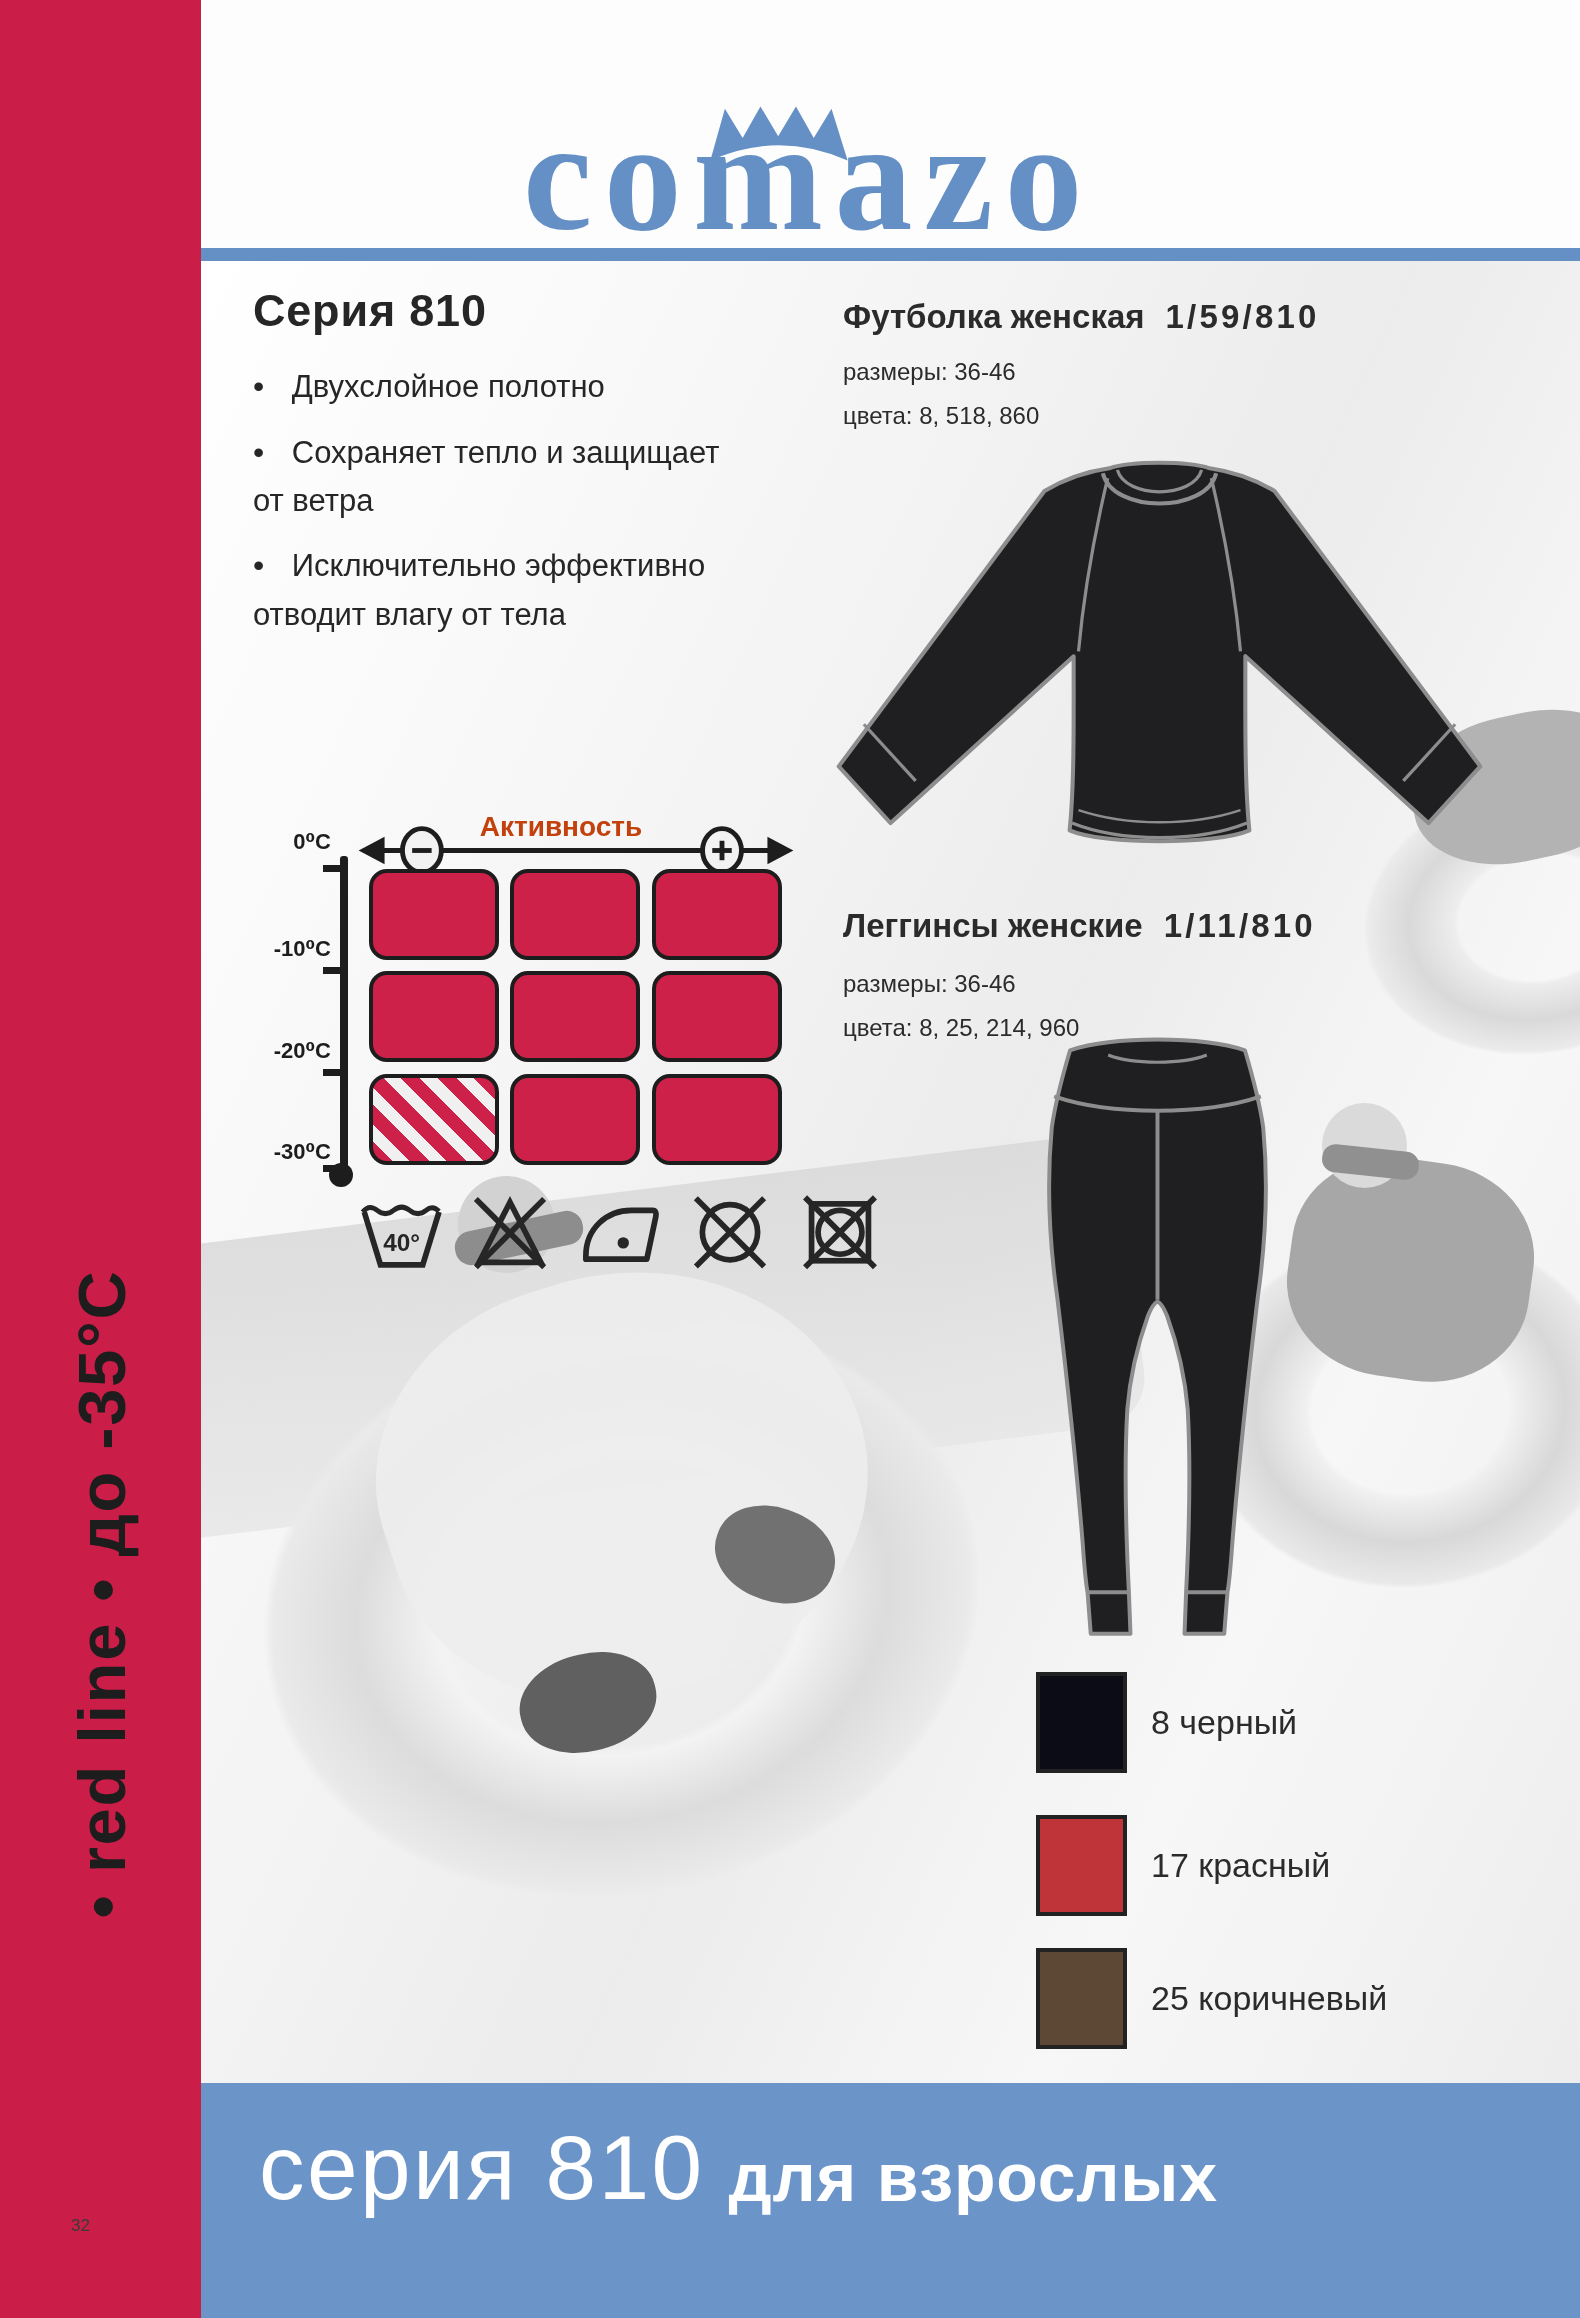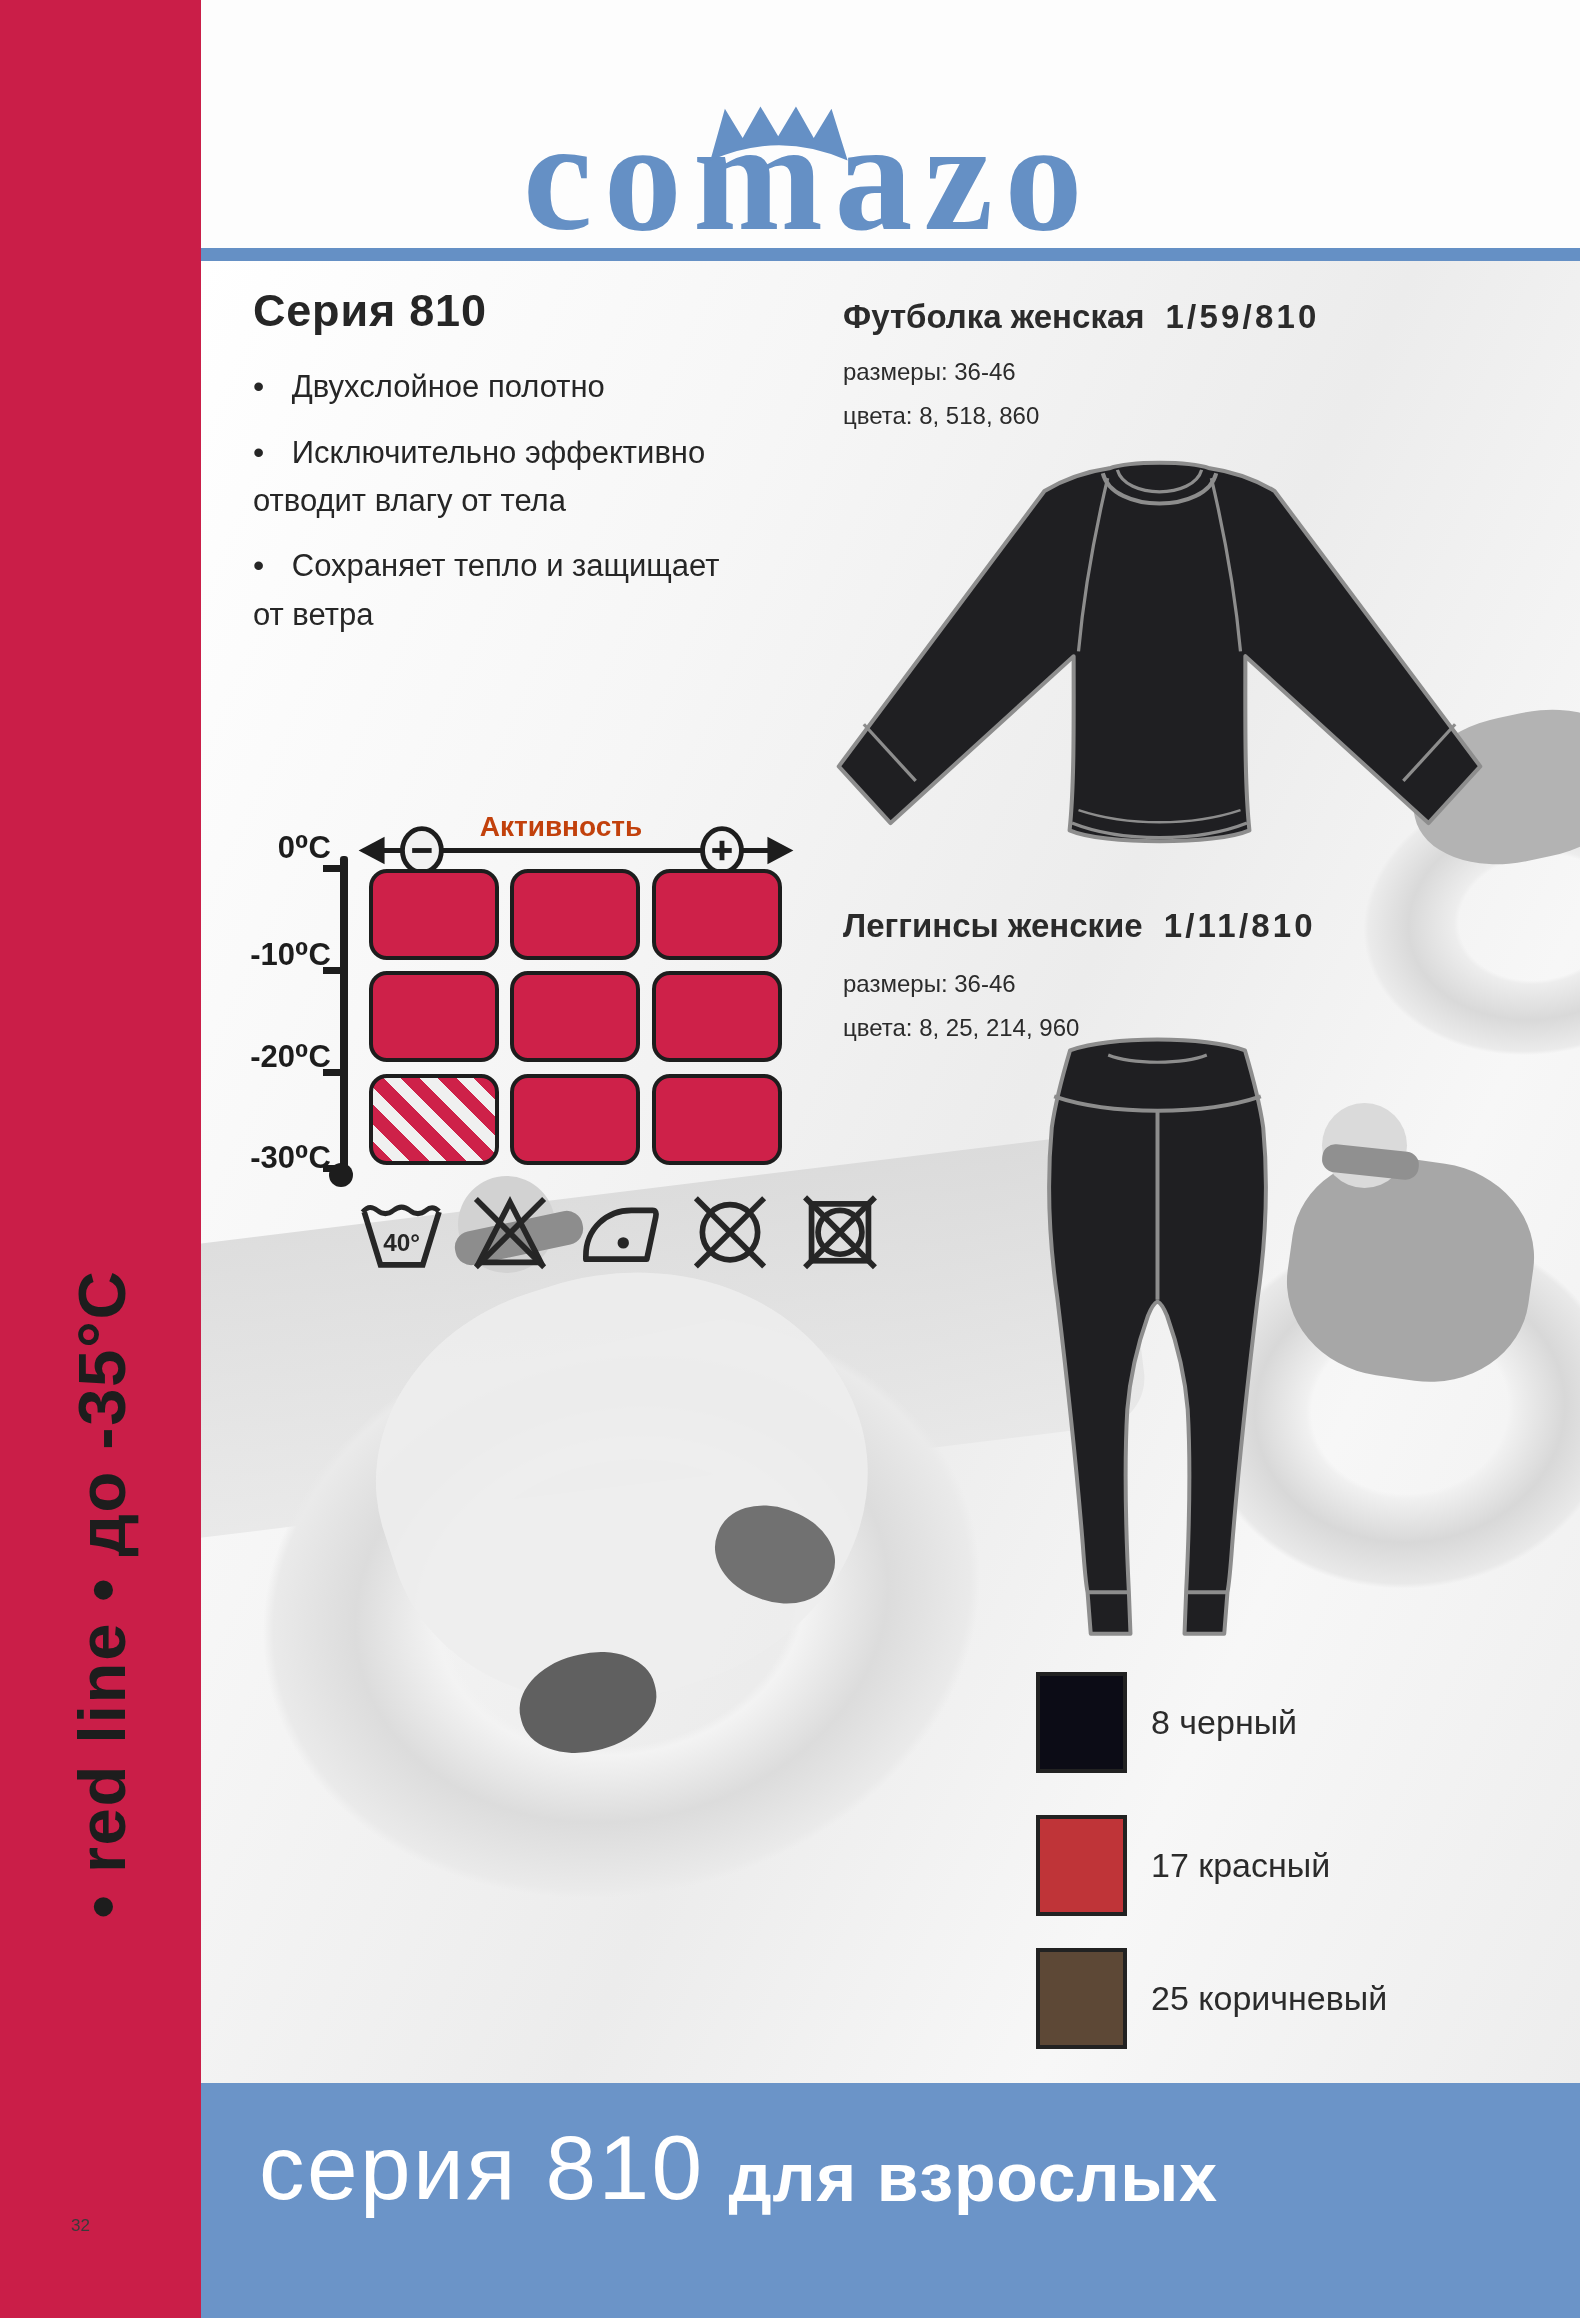--- a/index.html
+++ b/index.html
@@ -65,21 +65,21 @@
   .leggings-svg { position:absolute; left:1036px; top:1036px; z-index:2; }
 
   
   .chart-title { position:absolute; left:472px; top:811px; width:178px; text-align:center; z-index:2;
     font-size:28px; font-weight:bold; color:#c2410c; }
   .arrow-svg { position:absolute; left:357px; top:826px; z-index:2; }
   .thermo-line { position:absolute; left:340px; top:856px; width:8px; height:318px; background:#1d1d1d; z-index:2; border-radius:3.2px;}
   .thermo-tick { position:absolute; width:19.5px; height:6.5px; background:#1d1d1d; z-index:2; left:323px;}
   .thermo-dot { position:absolute; left:329px; top:1163px; width:24px; height:24px; border-radius:50%; background:#1d1d1d; z-index:2;}
   .temp-label { position:absolute; width:130px; text-align:right; right:auto; left:201px; z-index:2;
-    font-size:31px; font-weight:bold; color:#1d1d1d; }
+    font-size:22px; font-weight:bold; color:#1d1d1d; }
   .temp-0 { top:829px; } .temp-1 { top:936px; } .temp-2 { top:1038px; } .temp-3 { top:1139px; }
   .grid { position:absolute; left:369px; top:869px; width:412px; height:295px; z-index:2;
     display:grid; grid-template-columns:repeat(3,130px); grid-template-rows:repeat(3,91px); gap:11.4px; }
   .cell { border:4.9px solid #1d1d1d; border-radius:18px; background:var(--block-red,#ce2149); }
   .cell.hatched { background:repeating-linear-gradient(45deg, var(--block-red,#ce2149) 0 13.8px, #f0f0f0 13.8px 26px); }
 
   
   .care-row { position:absolute; left:357px; top:1186px; z-index:2; display:flex; gap:24px; }
 
   
@@ -121,22 +121,22 @@
 
   <div class="logo-text">comazo</div>
   <svg class="crown" width="154" height="63" viewBox="0 0 190 78">
     <path d="M10,70 L28,6 L50,42 L72,3 L94,40 L116,3 L138,42 L160,6 L180,70 Q95,32 10,70 Z" fill="#6590c5"></path>
   </svg>
   <div class="blue-rule"></div>
 
   <h1 class="series-title">Серия 810</h1>
   <div class="bullets">
     <div class="bullet-item"><span class="bullet-dot">•</span><span>Двухслойное полотно</span></div>
+    <div class="bullet-item"><span class="bullet-dot">•</span><span>Сохраняет тепло и защищает от ветра</span></div>
     <div class="bullet-item"><span class="bullet-dot">•</span><span>Исключительно эффективно отводит влагу от тела</span></div>
-    <div class="bullet-item"><span class="bullet-dot">•</span><span>Сохраняет тепло и защищает от ветра</span></div>
   </div>
 
   <div class="prod-title t1-title">
     <span class="p-name">Футболка женская</span><span class="p-code">1/59/810</span>
   </div>
   <div class="prod-line t1-sizes">размеры: 36-46</div>
   <div class="prod-line t1-colors">цвета: 8, 518, 860</div>
 
   <svg class="shirt-svg" width="697" height="405" viewBox="0 0 860 500">
     <path d="M288,58 C310,45 340,34 368,30 C395,21 465,21 492,30 C520,34 550,45 572,58

